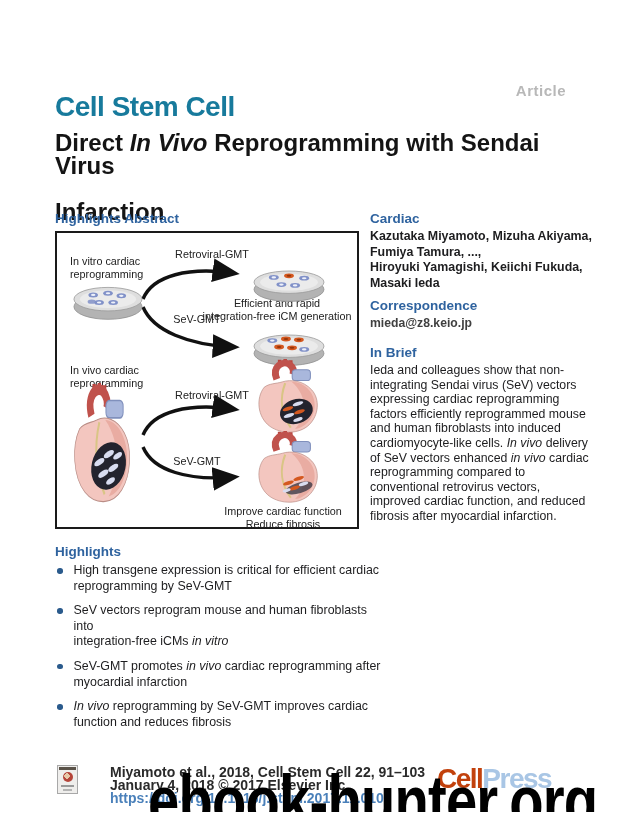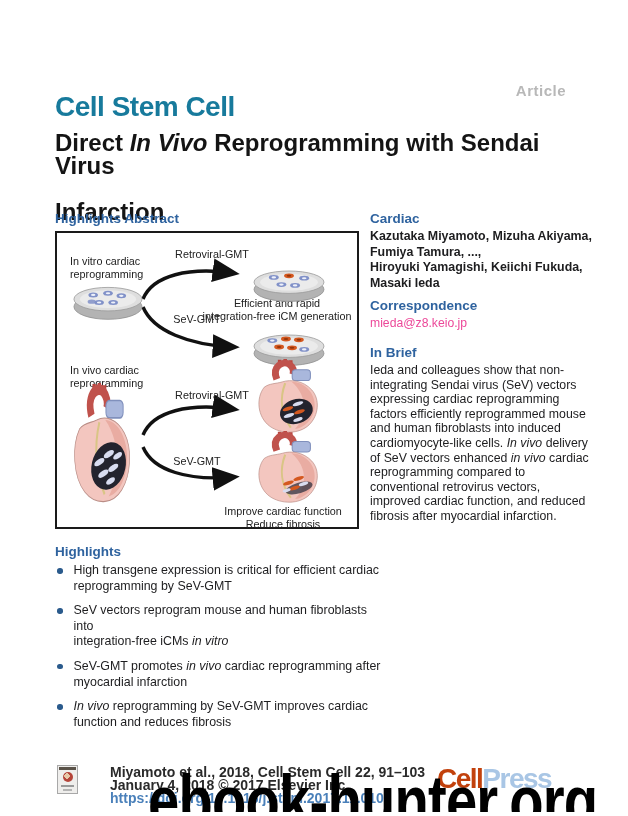--- a/index.html
+++ b/index.html
@@ -17,21 +17,21 @@
   .ga-box { position:absolute; left:55px; top:199px; width:304px; height:298px; border:2px solid #1a1a1a; background:#fff; }
   .ga-label { position:absolute; font-size:10.8px; line-height:13.2px; color:#222; }
   .ga-center { text-align:center; }
   .ga-arrows { position:absolute; left:0; top:0; width:300px; height:294px; }
 
   .dish { position:absolute; }
   .heart { position:absolute; }
 
   
   .authors-names { position:absolute; left:370px; top:197px; font-size:12.4px; line-height:15.6px; font-weight:600; color:#1d1d1f; }
-  .corr-email { position:absolute; left:370px; top:284px; font-size:12.2px; color:#ec4899; text-decoration:none; }
+  .corr-email { position:absolute; left:370px; top:284px; font-size:12.2px; color:#404040; text-decoration:none;font-weight:bold; }
   .in-brief-text { position:absolute; left:370px; top:331px; width:245px; font-size:12.3px; line-height:14.6px; color:#1d1d1f; }
 
   
   .highlights-list { position:absolute; left:55px; top:531px; width:330px; }
   .hl-item { display:flex; margin-bottom:9px; }
   .hl-dot { width:5.5px; height:5.5px; border-radius:50%; background:#2a5a8c; margin:5px 11px 0 2px; flex:0 0 auto; }
   .hl-text { font-size:12.4px; line-height:15.6px; color:#1d1d1f; }
 
   
   .cover-thumb { position:absolute; left:57px; top:733px; width:21px; height:29px; background:#efeeec; border:1px solid #a8a8a8; }

